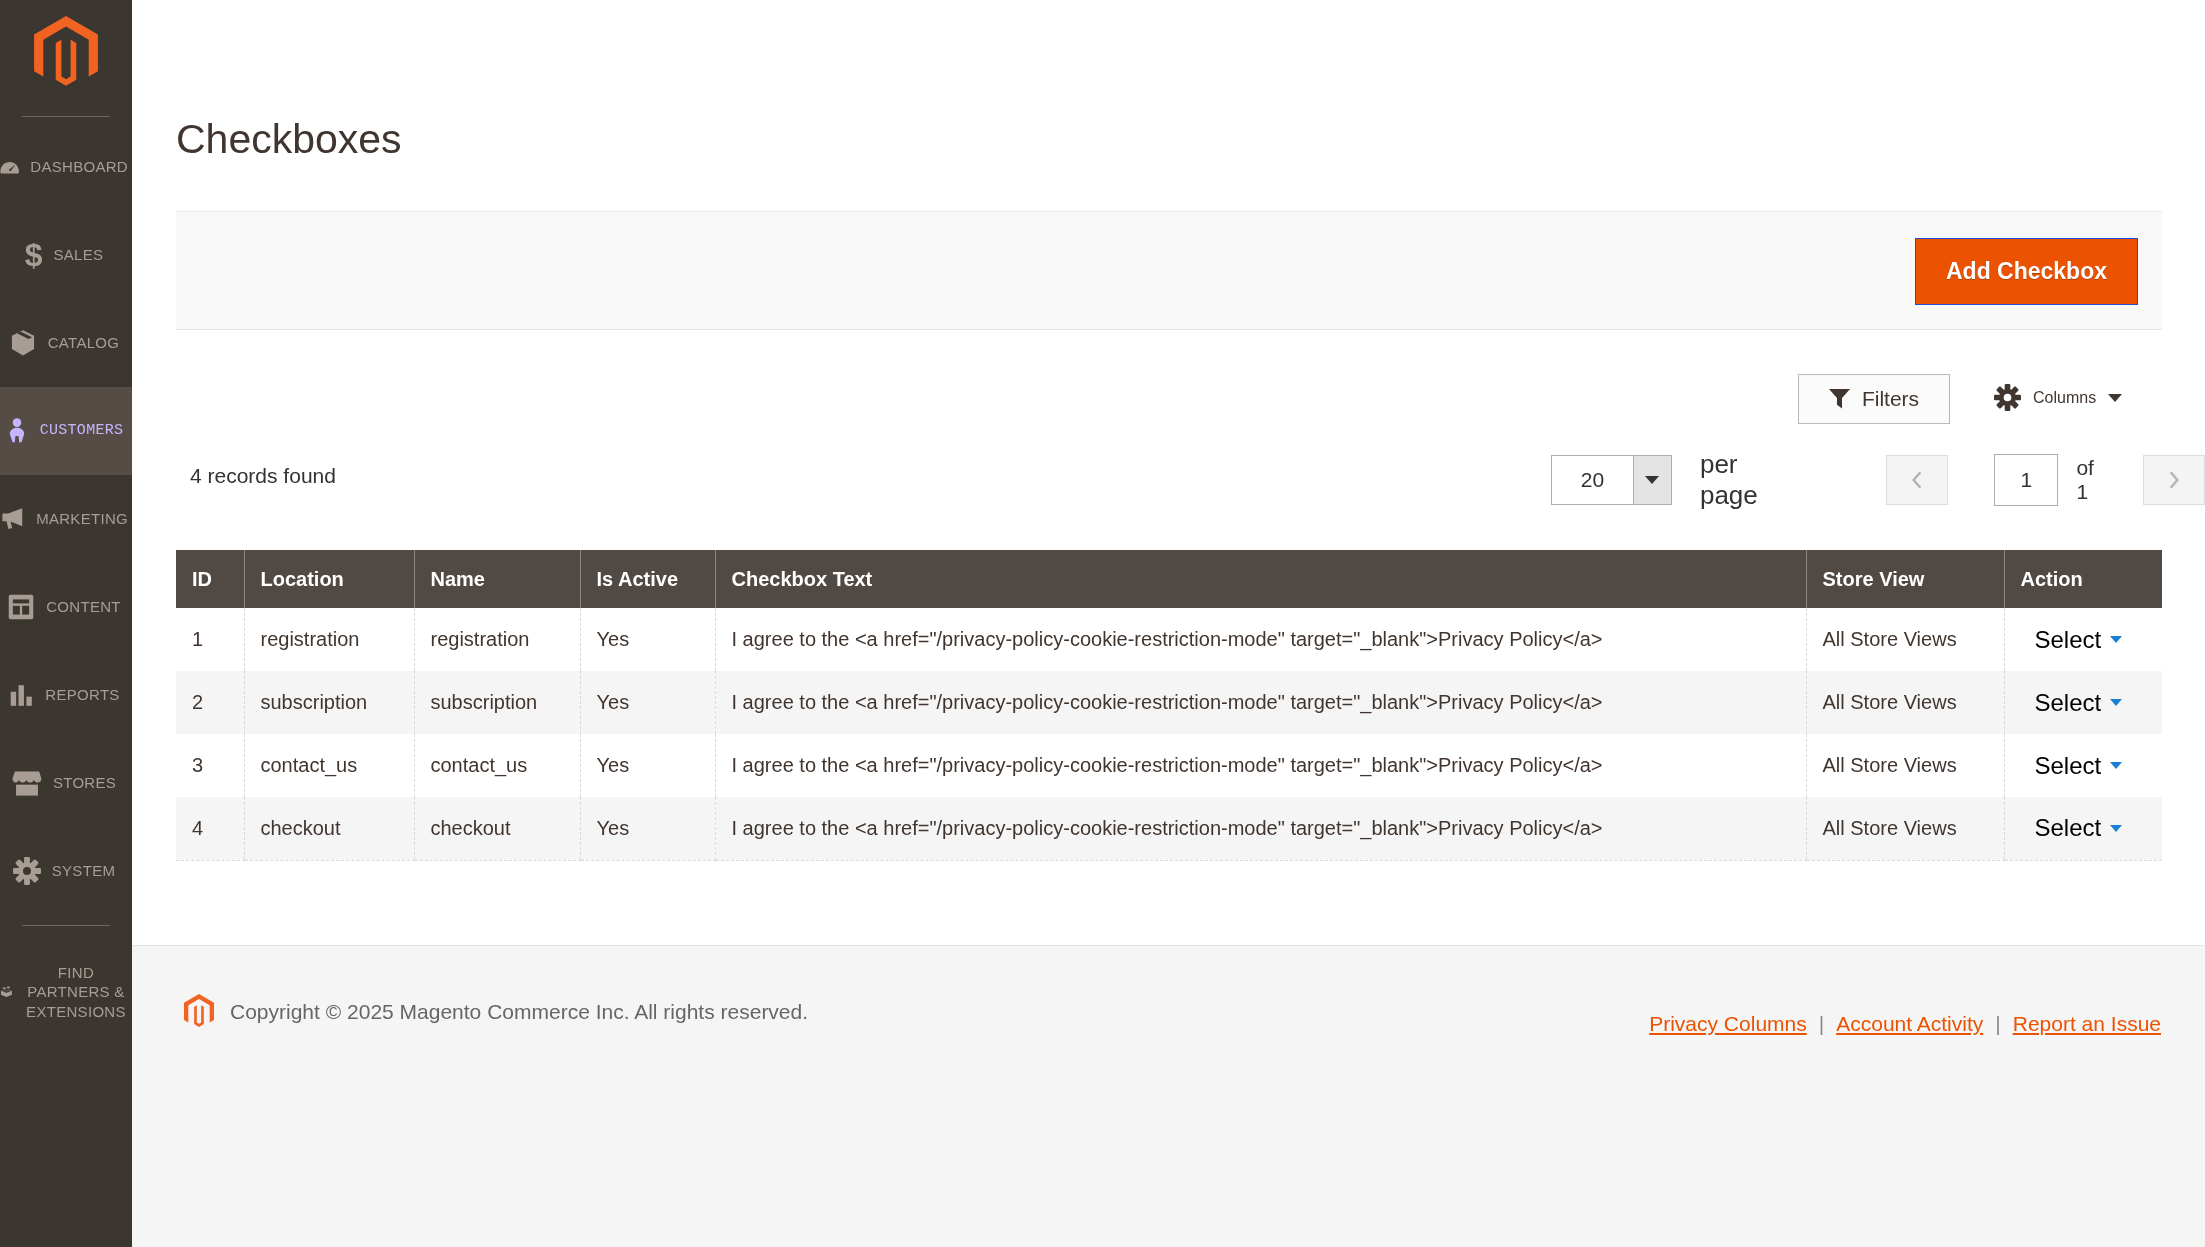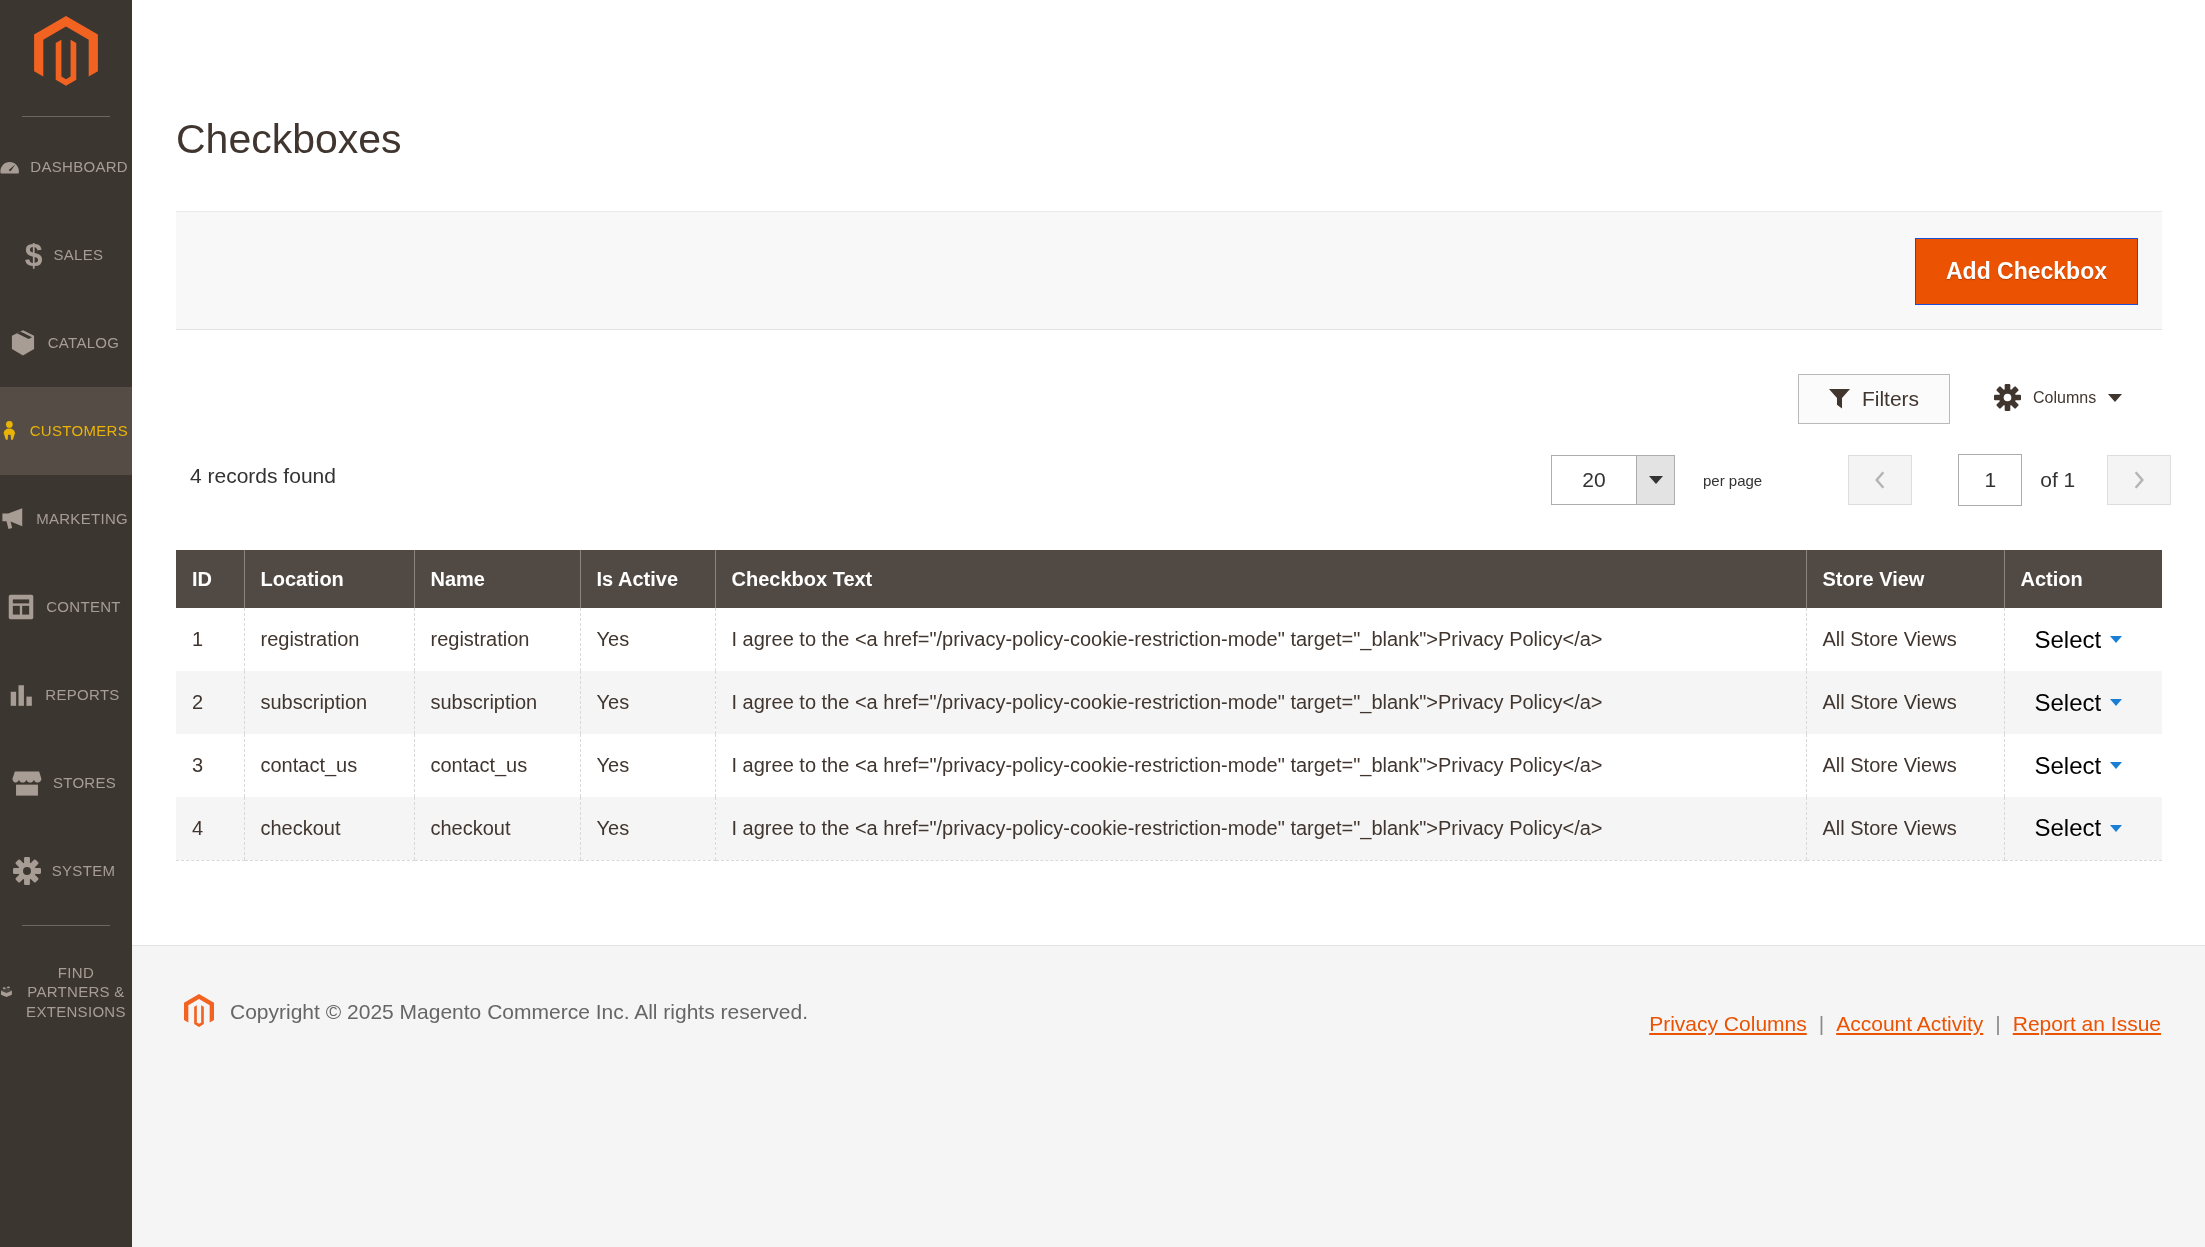--- a/index.html
+++ b/index.html
@@ -6,21 +6,21 @@
   html,body { width:2205px; height:1247px; }
   body { font-family:"Liberation Sans", sans-serif; background:#fff; overflow:hidden; }
   .page { position:relative; width:2205px; height:1247px; background:#fff; }
 
   
   .sidebar { position:absolute; left:0; top:0; width:132px; height:1247px; background:#3c3631; z-index:5; }
   .logo-wrap { display:flex; justify-content:center; padding-top:16px; padding-bottom:26px; }
   .side-divider { border:none; border-top:1px solid #6e675f; margin:0 22px; }
   .menu { display:flex; flex-direction:column; margin-top:6px; }
   .menu-item { height:88px; display:flex; flex-direction:row; align-items:center; justify-content:center; gap:7px; cursor:pointer; color:#a79d95; text-align:center; }
-  .menu-item.active { background:#554d45; color:#eab308; }
+  .menu-item.active { background:#554d45; color:#c4b5fd;font-family:Liberation Mono, monospace; }
   .menu-item .mi-label { font-size:15px; letter-spacing:.3px; line-height:1.3; padding:0 4px; }
   .menu-item.tall { height:112px; }
   .menu-item svg { display:block; }
   .menu-divider { border:none; border-top:1px solid #6e675f; margin:10px 22px; }
 
   
   .main { position:absolute; left:132px; top:0; width:2073px; height:1247px; background:#fff; }
   .page-title { position:absolute; left:44px; top:116px; font-size:41px; font-weight:400; color:#41362f; }
 
   .toolbar { position:absolute; left:44px; top:211px; width:1986px; height:119px; background:#f8f8f8; border-top:1px solid #e9e9e9; border-bottom:1px solid #e3e3e3; }
@@ -31,21 +31,21 @@
   .columns-ctl { position:absolute; left:1862px; top:384px; display:flex; align-items:center; gap:12px; font-size:16px; color:#41362f; cursor:pointer; }
   .caret { width:0; height:0; border-left:7px solid transparent; border-right:7px solid transparent; border-top:8px solid #41362f; display:inline-block; }
 
   
   .records-found { position:absolute; left:58px; top:464px; font-size:21px; color:#333; }
   .pager { position:absolute; left:1419px; top:455px; height:50px; display:flex; align-items:center; }
   .perpage-select { width:124px; height:50px; border:1px solid #adadad; background:#fff; display:flex; cursor:pointer; }
   .perpage-val { flex:1; display:flex; align-items:center; justify-content:center; font-size:21px; color:#333; }
   .perpage-arrow { width:38px; background:#e3e3e3; border-left:1px solid #adadad; display:flex; align-items:center; justify-content:center; }
   .perpage-arrow .caret { border-top-color:#333; }
-  .perpage-label { margin-left:28px; font-size:15px; color:#333; }
+  .perpage-label { margin-left:28px; font-size:26px; color:#333; }
   .pg-btn { width:64px; height:50px; background:#f4f4f4; border:1px solid #ddd; display:flex; align-items:center; justify-content:center; cursor:default; }
   .pg-prev { margin-left:86px; }
   .pg-input { margin-left:46px; width:64px; height:52px; border:1px solid #adadad; text-align:center; font-size:21px; color:#333; font-family:"Liberation Sans", sans-serif; }
   .pg-of { margin-left:18px; font-size:21px; color:#333; }
   .pg-next { margin-left:32px; }
 
   
   .grid-table { position:absolute; left:44px; top:538px; width:1986px; border-collapse:collapse; table-layout:fixed;margin-top:12px; }
   .grid-table th { background:#514943; color:#fff; font-size:20px; font-weight:700; text-align:left; height:58px; padding:0 0 0 16px; vertical-align:middle; }
   .grid-table th + th { border-left:1px solid #8c847d; }

